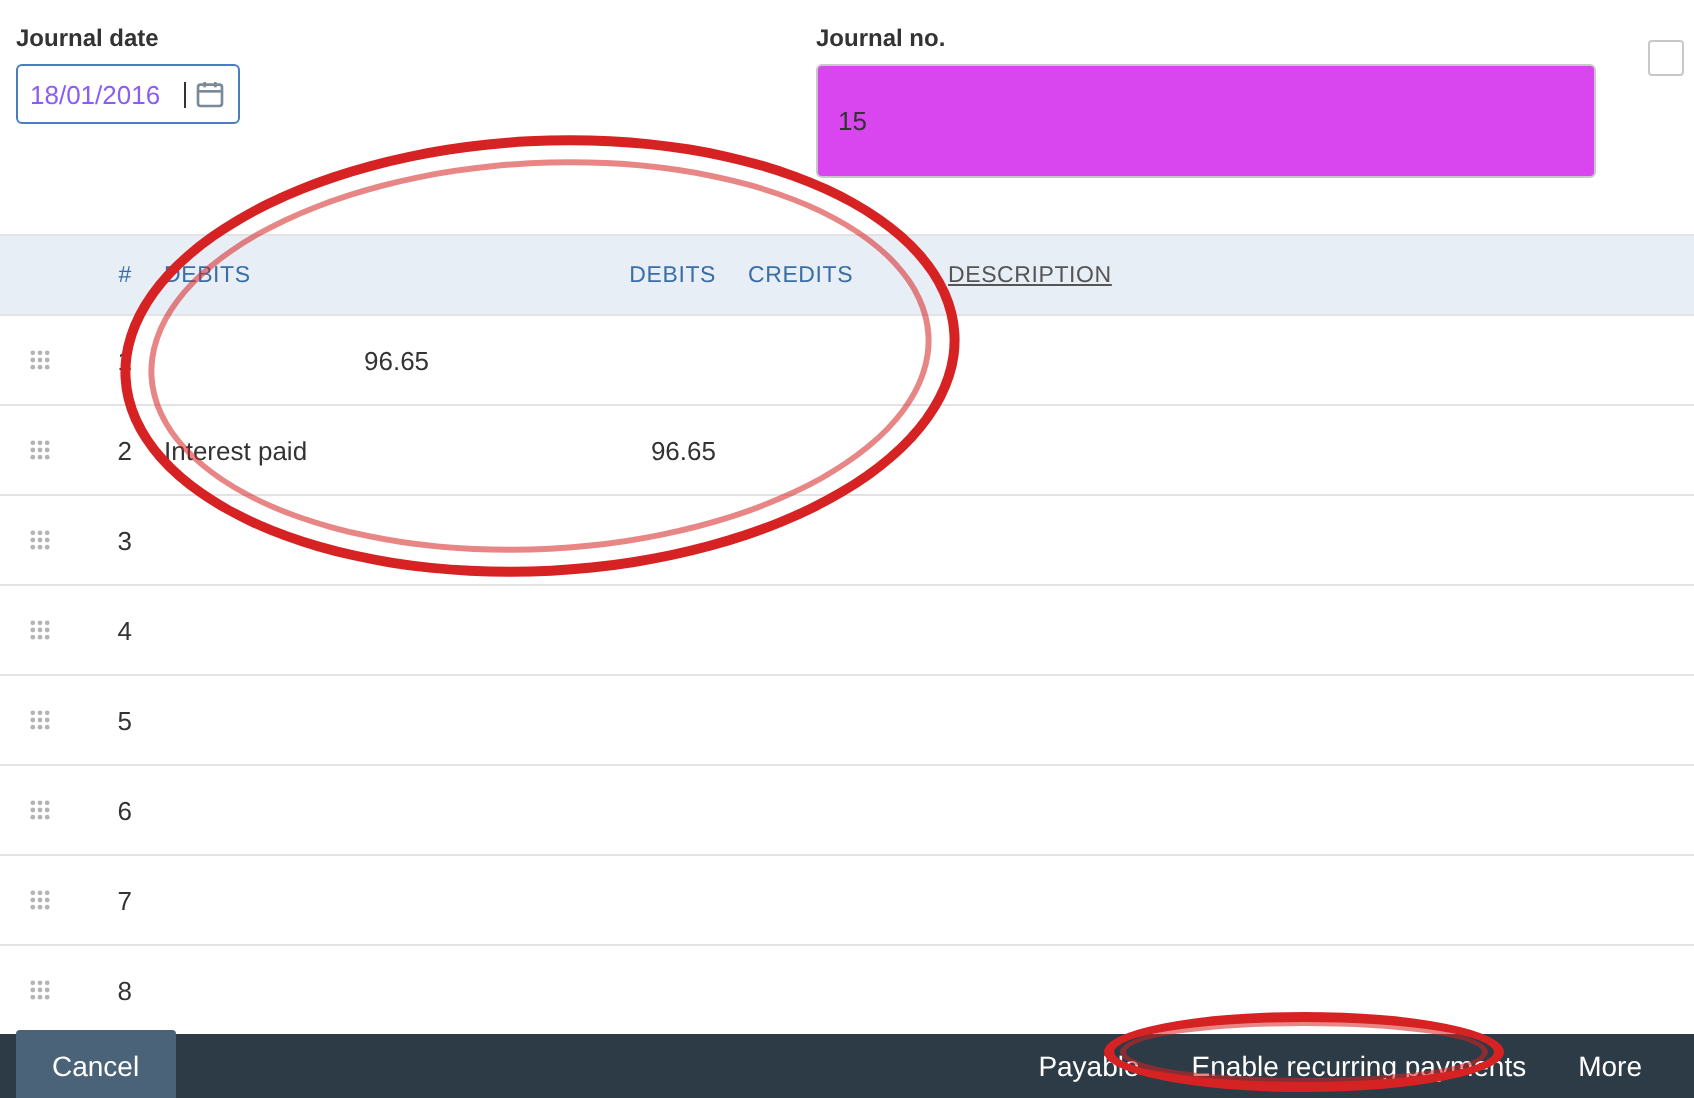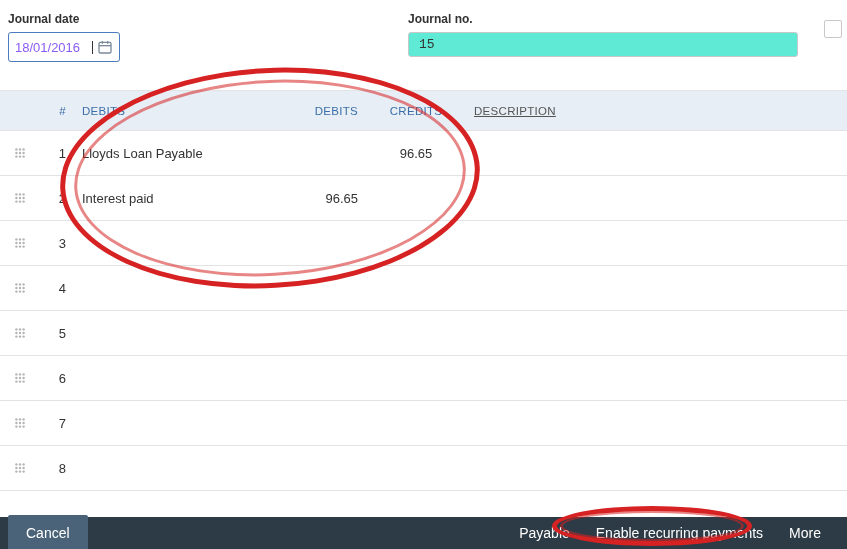--- a/index.html
+++ b/index.html
@@ -40,26 +40,25 @@
     font-size: 13px;
     color:#8b5cf6;
     border-right: 1px solid #333;
     padding-right:1px;
     line-height:1;
   }
   .cal-icon { width:16px; height:16px; margin-left:4px; color:#7a8a99; }
   .text-input {
     border: 1px solid #c8c8c8;
     border-radius: 3px;
-    padding: 4px 10px;
+    padding: 20px 10px;
     font-size: 13px;
     color:#333;
     width: 390px;
-    background:#5eead4;
-    font-family:Liberation Mono, monospace;
+    background:#d946ef;
   }
   .top-checkbox {
     width:18px; height:18px;
     border:1px solid #c8c8c8;
     border-radius:2px;
     position:absolute;
     top:20px; right:5px;
     background:#fff;
   }
 
@@ -72,21 +71,21 @@
   }
   .row.header {
     background: #e8eef5;
     height: 40px;
   }
   .cell { padding: 0 8px; overflow:hidden; white-space:nowrap; }
   .cell.handle { width: 40px; display:flex; justify-content:center; color:#b4b4b4; }
   .cell.num   { width: 34px; text-align:right; color:#333; }
   .cell.account { width: 192px; }
   .cell.debits  { width: 100px; text-align:right; }
-  .cell.credits { width: 100px; text-align:center; }
+  .cell.credits { width: 100px; text-align:left; }
   .cell.desc    { flex:1;text-decoration:underline; }
   .row.header .cell {
     font-size: 11.5px;
     letter-spacing: 0.3px;
     color:#3a6ea8;
   }
   .row.header .cell.handle { color:transparent; }
   .row.header .cell.num { color:#3a6ea8; }
   .row.header .cell.desc { color:#555; }
   .handle svg { width:12px; height:12px; }
@@ -174,21 +173,20 @@
           <circle cx="8" cy="2" r="1" fill="#b4b4b4"></circle>
           <circle cx="2" cy="5" r="1" fill="#b4b4b4"></circle>
           <circle cx="5" cy="5" r="1" fill="#b4b4b4"></circle>
           <circle cx="8" cy="5" r="1" fill="#b4b4b4"></circle>
           <circle cx="2" cy="8" r="1" fill="#b4b4b4"></circle>
           <circle cx="5" cy="8" r="1" fill="#b4b4b4"></circle>
           <circle cx="8" cy="8" r="1" fill="#b4b4b4"></circle>
         </svg>
       </div>
     <div class="cell num">1</div>
-    <div class="cell account">Lloyds Loan Payable</div>
     <div class="cell debits"></div>
     <div class="cell credits">96.65</div>
     <div class="cell desc"></div>
   </div>
   <div class="row">
     <div class="cell handle">
         <svg viewBox="0 0 10 10">
           <circle cx="2" cy="2" r="1" fill="#b4b4b4"></circle>
           <circle cx="5" cy="2" r="1" fill="#b4b4b4"></circle>
           <circle cx="8" cy="2" r="1" fill="#b4b4b4"></circle>

